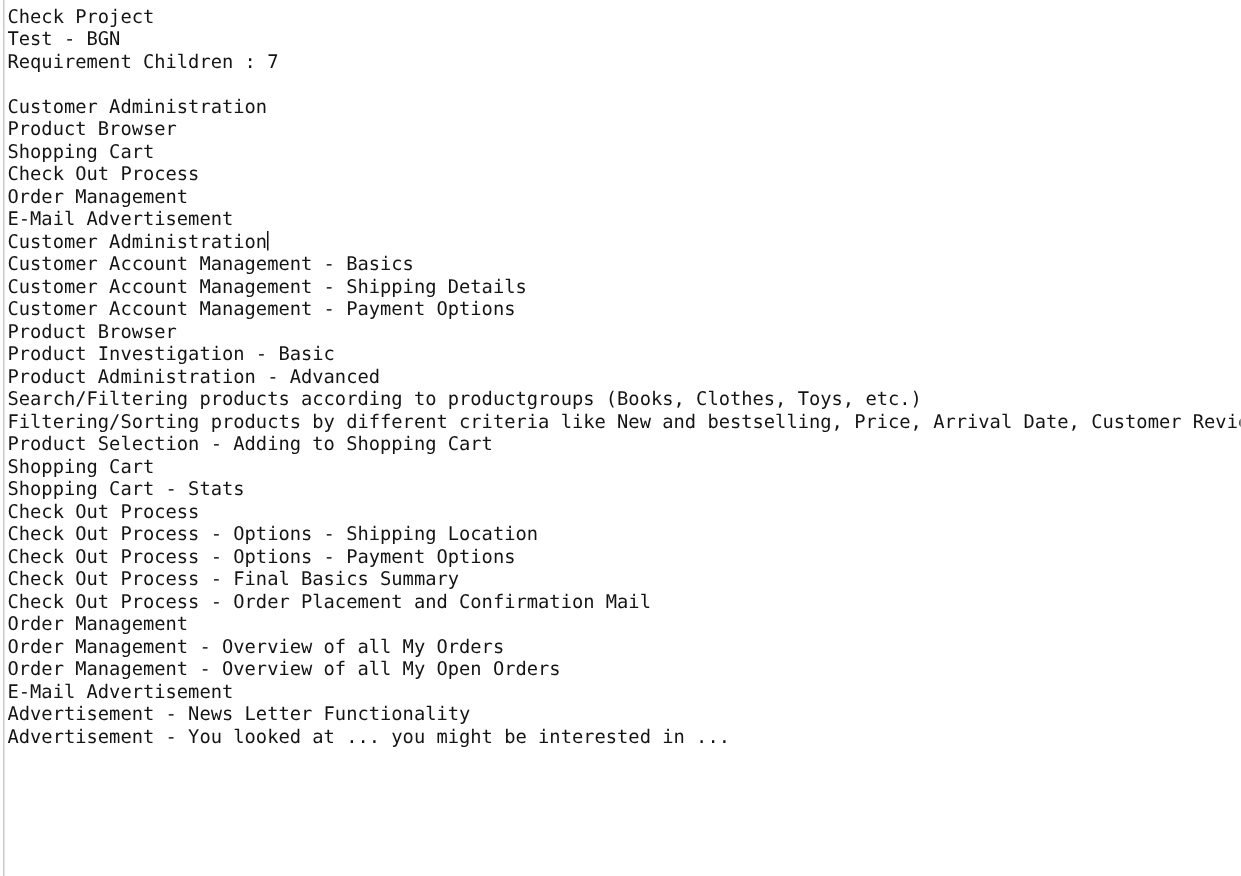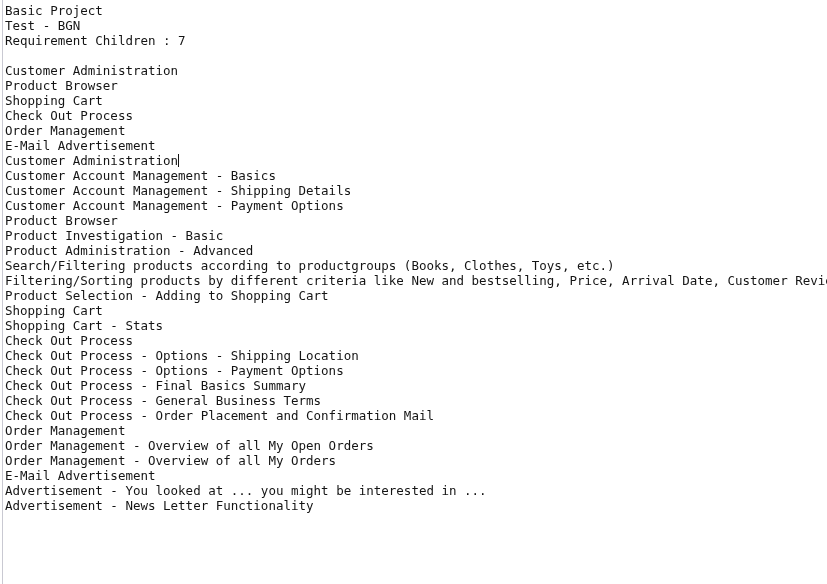--- a/index.html
+++ b/index.html
@@ -65,21 +65,21 @@
     vertical-align: -2px;
     margin-left: 0px;
   }
 </style>
 </head>
 <body>
 
 <div id="text-viewer">
   <div id="left-rule"></div>
   <div id="text-body">
-      <div class="text-line">Basic Project</div>
+      <div class="text-line">Check Project</div>
       <div class="text-line">Test - BGN</div>
       <div class="text-line">Requirement Children : 7</div>
       <div class="text-line blank"></div>
       <div class="text-line">Customer Administration</div>
       <div class="text-line">Product Browser</div>
       <div class="text-line">Shopping Cart</div>
       <div class="text-line">Check Out Process</div>
       <div class="text-line">Order Management</div>
       <div class="text-line">E-Mail Advertisement</div>
       <div class="text-line">Customer Administration<span class="caret"></span></div>
@@ -91,22 +91,21 @@
       <div class="text-line">Product Administration - Advanced</div>
       <div class="text-line">Search/Filtering products according to productgroups (Books, Clothes, Toys, etc.)</div>
       <div class="text-line">Filtering/Sorting products by different criteria like New and bestselling, Price, Arrival Date, Customer Review</div>
       <div class="text-line">Product Selection - Adding to Shopping Cart</div>
       <div class="text-line">Shopping Cart</div>
       <div class="text-line">Shopping Cart - Stats</div>
       <div class="text-line">Check Out Process</div>
       <div class="text-line">Check Out Process - Options - Shipping Location</div>
       <div class="text-line">Check Out Process - Options - Payment Options</div>
       <div class="text-line">Check Out Process - Final Basics Summary</div>
-      <div class="text-line">Check Out Process - General Business Terms</div>
       <div class="text-line">Check Out Process - Order Placement and Confirmation Mail</div>
       <div class="text-line">Order Management</div>
+      <div class="text-line">Order Management - Overview of all My Orders</div>
       <div class="text-line">Order Management - Overview of all My Open Orders</div>
-      <div class="text-line">Order Management - Overview of all My Orders</div>
       <div class="text-line">E-Mail Advertisement</div>
+      <div class="text-line">Advertisement - News Letter Functionality</div>
       <div class="text-line">Advertisement - You looked at ... you might be interested in ...</div>
-      <div class="text-line">Advertisement - News Letter Functionality</div>
     </div>
 </div>
 
 </body></html>

